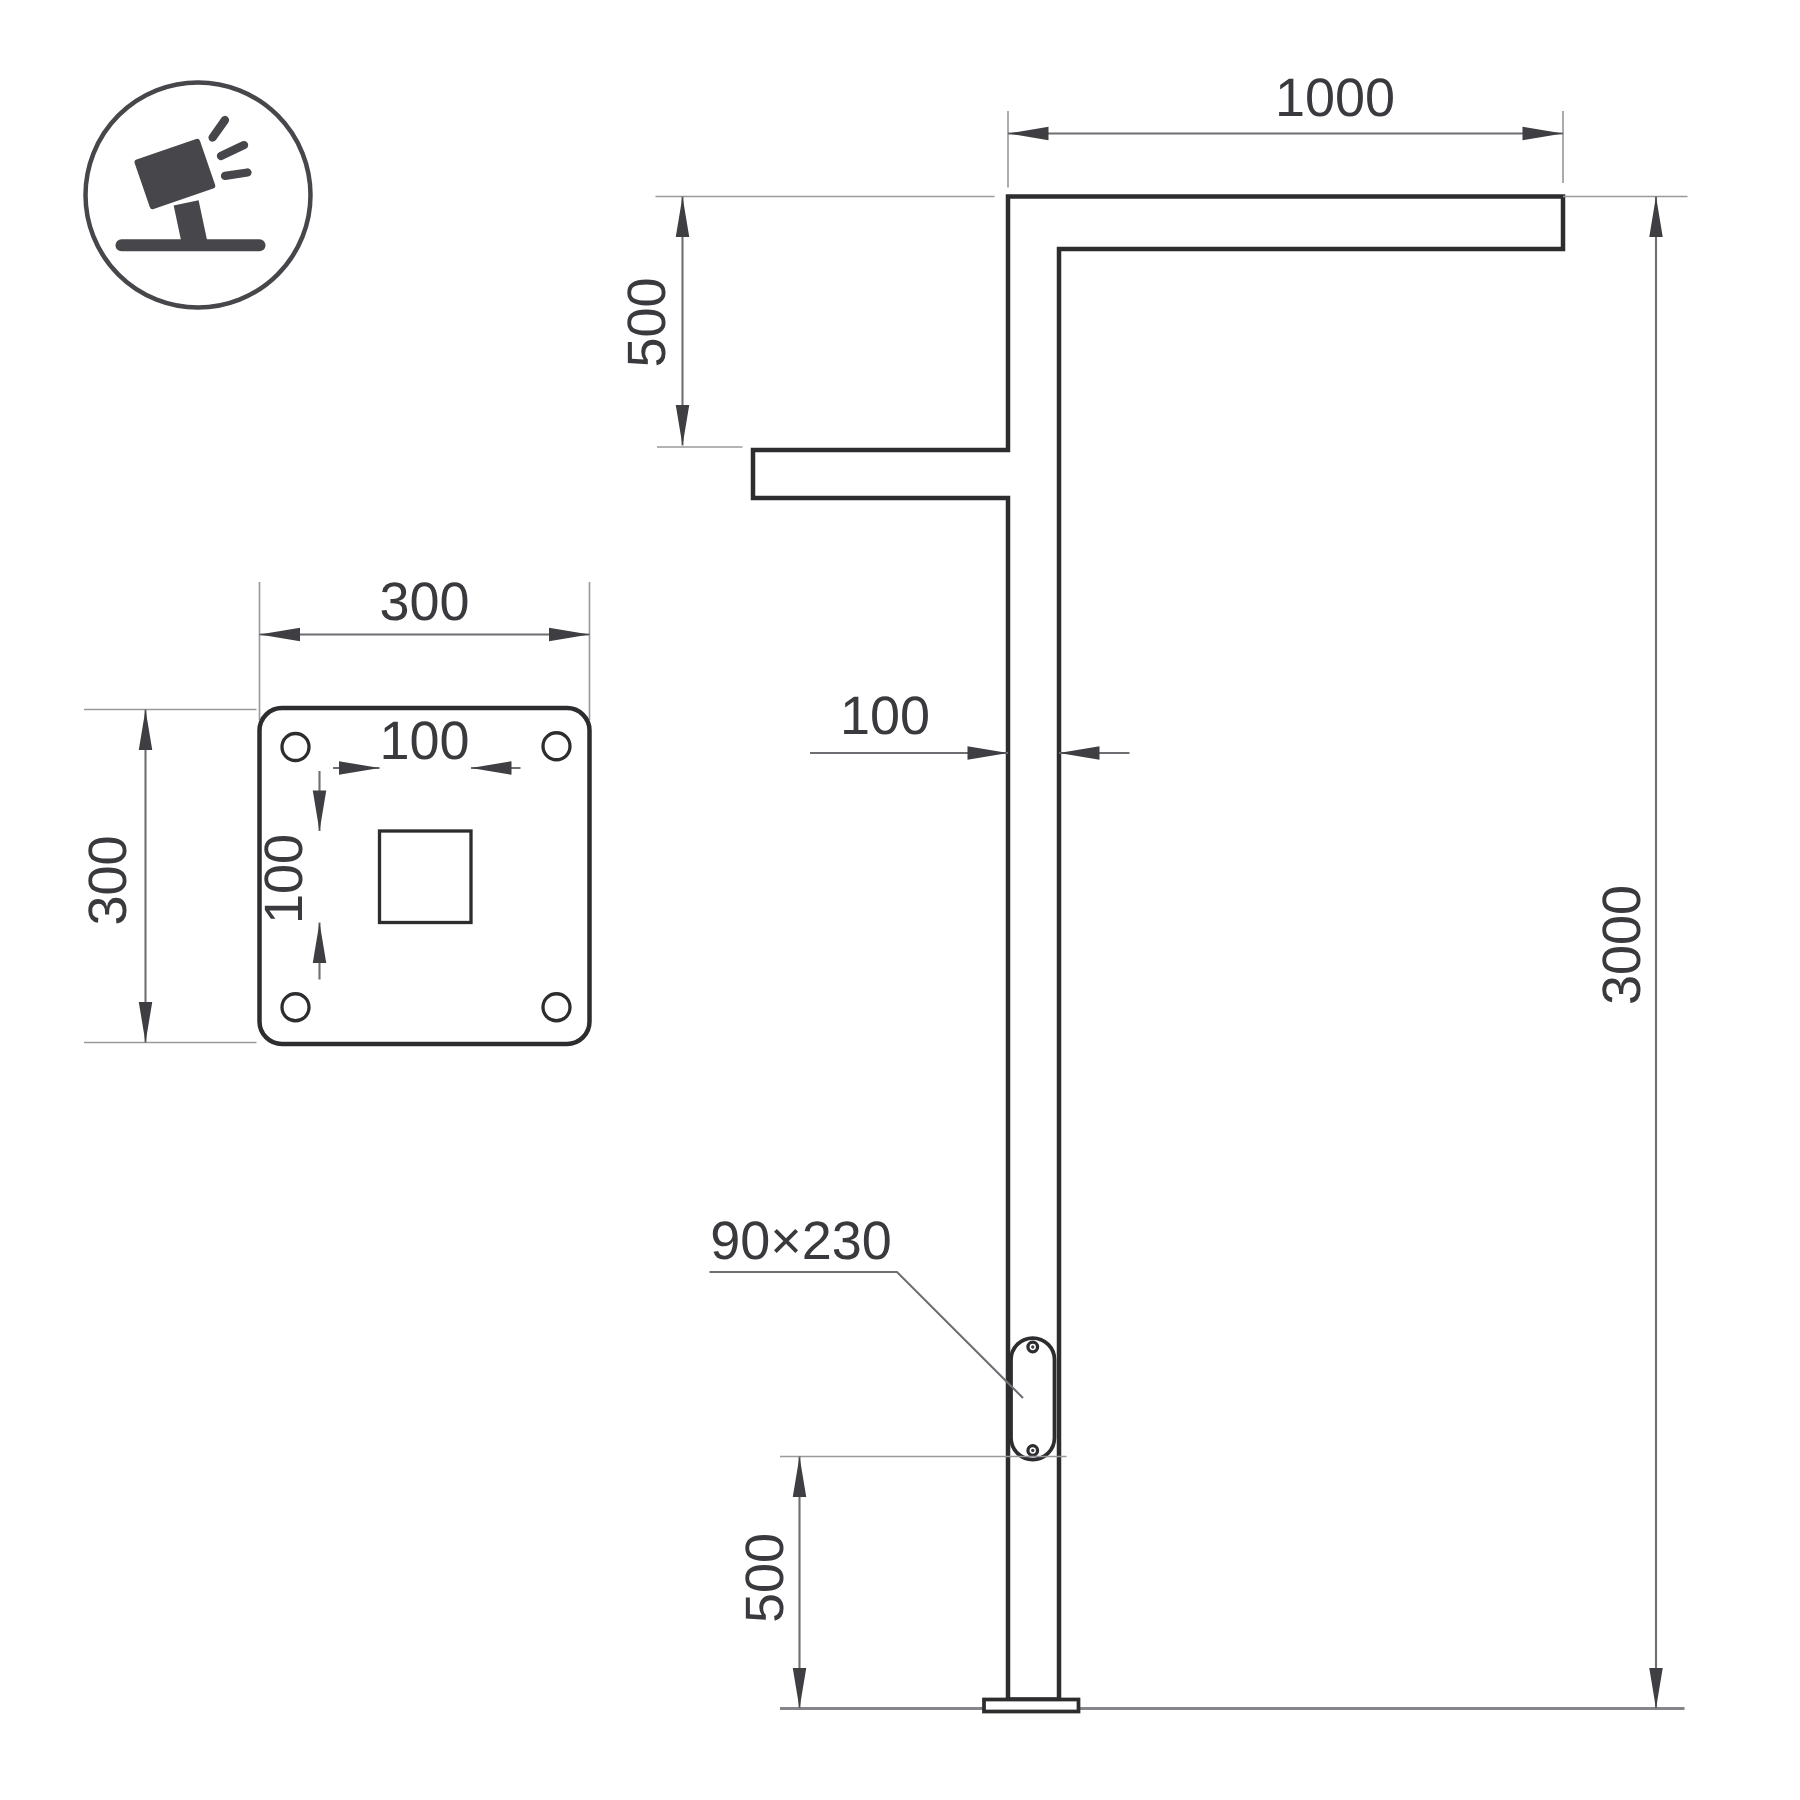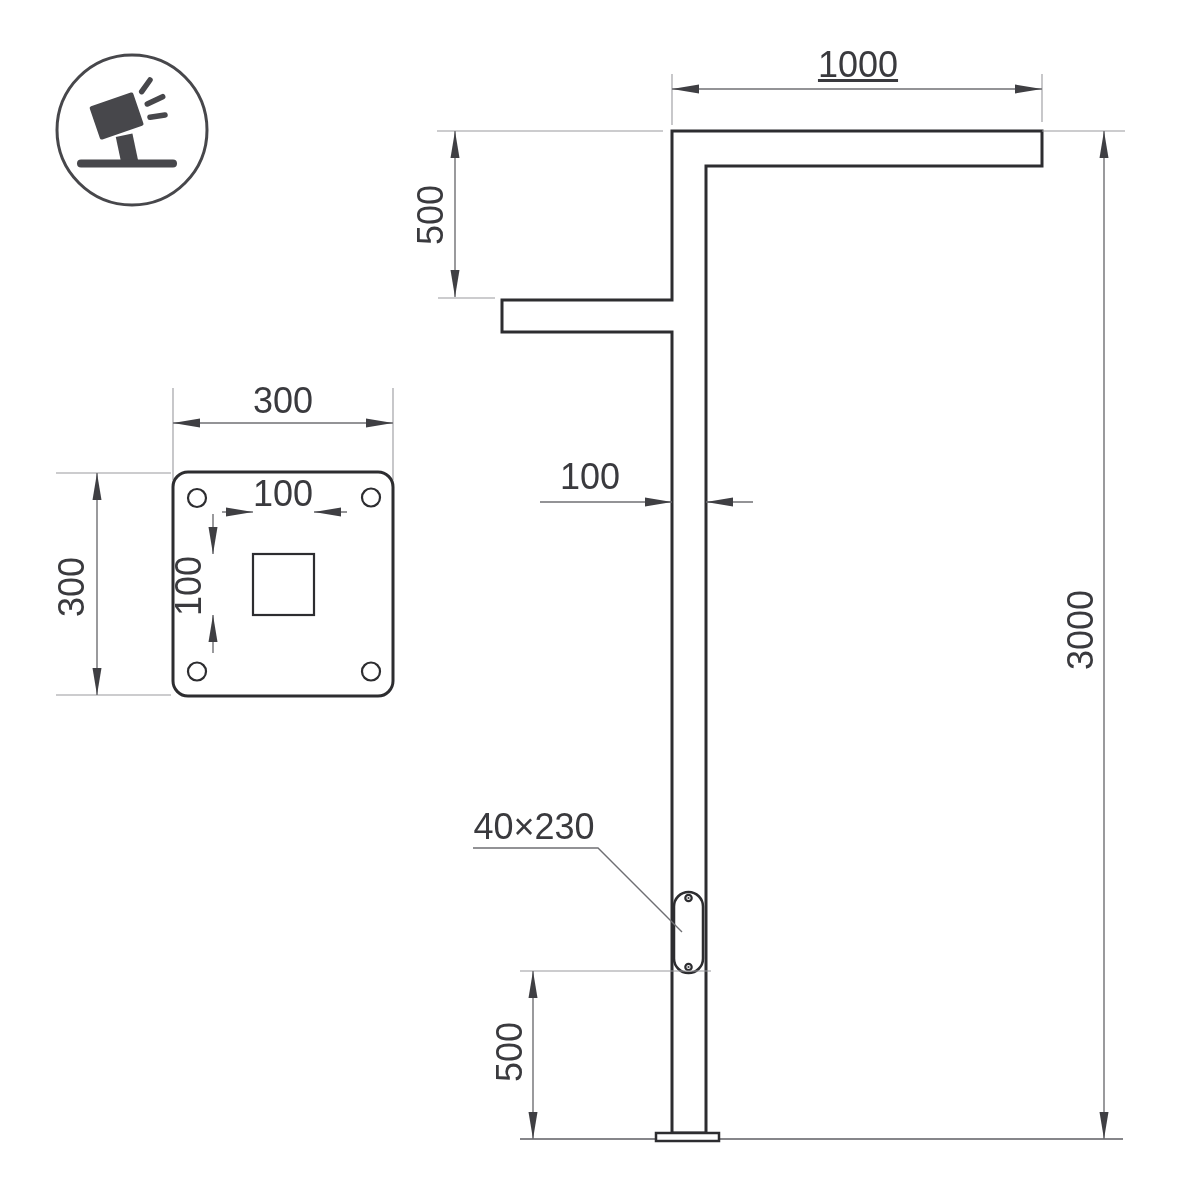--- a/index.html
+++ b/index.html
@@ -162,29 +162,29 @@
         <polygon class="arrow" points="533,971 528.5,998 537.5,998"></polygon>
         <polygon class="arrow" points="533,1139 528.5,1112 537.5,1112"></polygon>
       </g>
 
       <g>
         <polyline points="473,848 598,848 682,932" class="dimln" stroke-width="1.6"></polyline>
       </g>
     </g>
   </svg>
 
-  <div class="dim-text" style="left:858px;top:65px;text-decoration:underline;">1000</div>
+  <div class="dim-text" style="left:890px;top:65px;">1000</div>
 
   <div class="dim-text vert" style="left:431px;top:215px;">500</div>
 
   <div class="dim-text" style="left:590px;top:477px;">100</div>
 
   <div class="dim-text vert" style="left:1081px;top:630px;">3000</div>
 
-  <div class="dim-text" style="left:534px;top:827px;">40×230</div>
+  <div class="dim-text" style="left:534px;top:827px;">90×230</div>
 
   <div class="dim-text vert" style="left:510px;top:1052px;">500</div>
 
   <div class="dim-text" style="left:283px;top:401px;">300</div>
 
   <div class="dim-text vert" style="left:72px;top:587px;">300</div>
 
   <div class="dim-text" style="left:283px;top:494px;">100</div>
 
   <div class="dim-text vert" style="left:189px;top:586px;">100</div>

